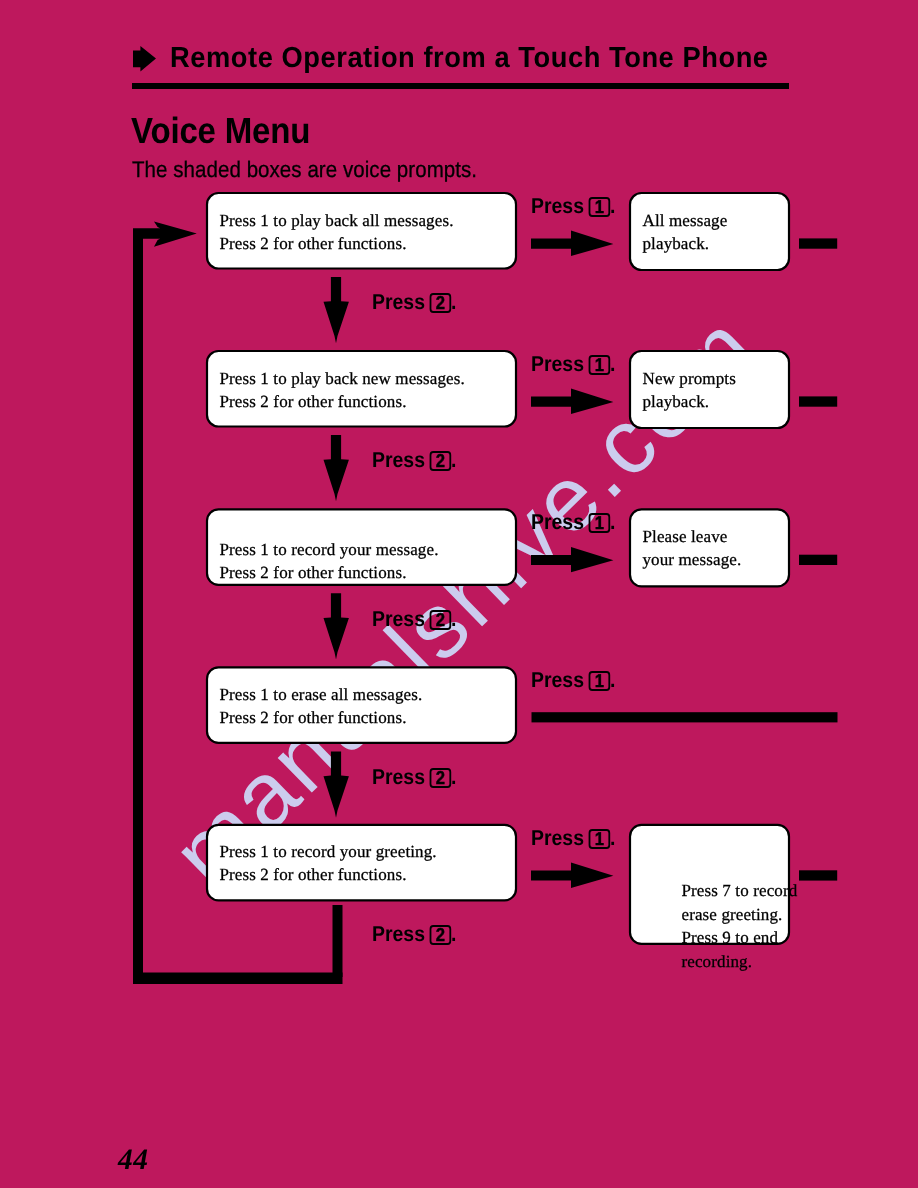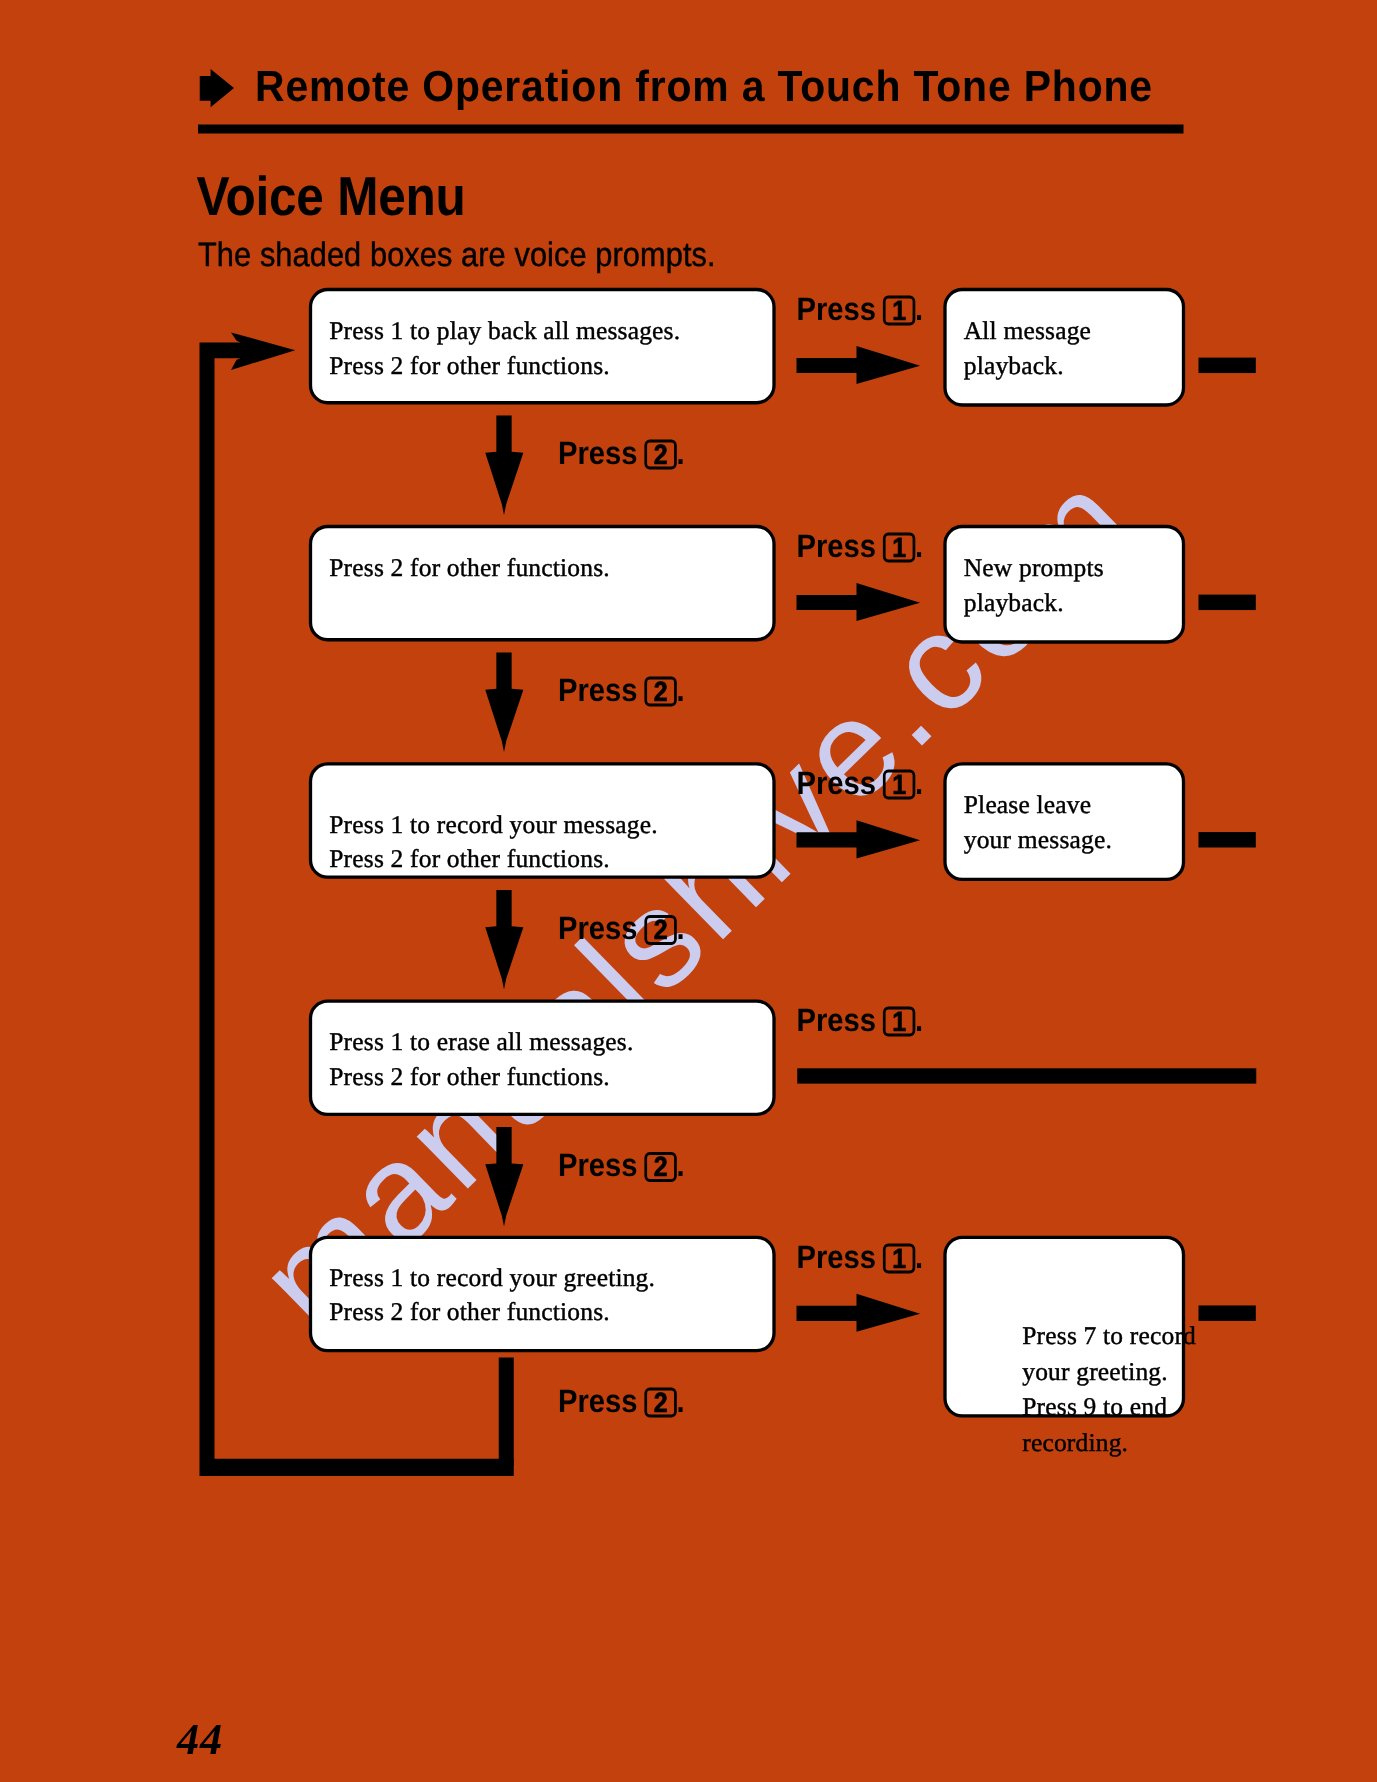--- a/index.html
+++ b/index.html
@@ -1,20 +1,20 @@
 <!DOCTYPE html>
 <html><head>
 <meta charset="utf-8">
 <title>Voice Menu</title>
 <style>
   html,body{margin:0;padding:0;}
   body{width:918px;height:1188px;background:#ffffff;overflow:hidden;
        font-family:"Liberation Sans",sans-serif;color:#000;
        -webkit-font-smoothing:antialiased;text-rendering:geometricPrecision;}
-  #page{position:relative;width:918px;height:1188px;overflow:hidden;background:#c2410c;
+  #page{position:relative;width:918px;height:1188px;overflow:hidden;background:#be185d;
         filter:grayscale(0);}
   .abs{position:absolute;}
 
   
   #watermark{position:absolute;left:189px;top:869px;
     font-family:"Liberation Sans",sans-serif;font-size:92px;font-weight:400;
     color:#ccccee;letter-spacing:3.6px;white-space:nowrap;line-height:0;
     transform:rotate(-44.3deg);transform-origin:left top;
     pointer-events:none;}
 
@@ -99,20 +99,21 @@
         <div>Press 1 to play back all messages.</div>
         <div>Press 2 for other functions.</div>
       </div>
       <div class="plabel abs" style="left:531px;top:192.6px;"><span>Press</span> <span class="keybox">1</span><span>.</span></div>
       <div class="btxt abs" style="left:642.5px;top:208.6px;line-height:23.6px;">
         <div>All message</div>
         <div>playback.</div>
       </div>
       <div class="plabel abs" style="left:372.2px;top:289.3px;"><span>Press</span> <span class="keybox">2</span><span>.</span></div>
       <div class="btxt abs" style="left:219.5px;top:366.5px;line-height:23px;">
+        <div>Press 1 to play back new messages.</div>
         <div>Press 2 for other functions.</div>
       </div>
       <div class="plabel abs" style="left:531px;top:350.6px;"><span>Press</span> <span class="keybox">1</span><span>.</span></div>
       <div class="btxt abs" style="left:642.5px;top:366.6px;line-height:23.6px;">
         <div>New prompts</div>
         <div>playback.</div>
       </div>
       <div class="plabel abs" style="left:372.2px;top:447.3px;"><span>Press</span> <span class="keybox">2</span><span>.</span></div>
       <div class="btxt abs" style="left:219.5px;top:498px;line-height:23px;margin-top:40px;">
         <div>Press 1 to record your message.</div>
@@ -130,21 +131,21 @@
       </div>
       <div class="plabel abs" style="left:531px;top:667px;"><span>Press</span> <span class="keybox">1</span><span>.</span></div>
       <div class="plabel abs" style="left:372.2px;top:763.6999999999999px;"><span>Press</span> <span class="keybox">2</span><span>.</span></div>
       <div class="btxt abs" style="left:219.5px;top:840.4px;line-height:23px;">
         <div>Press 1 to record your greeting.</div>
         <div>Press 2 for other functions.</div>
       </div>
       <div class="plabel abs" style="left:531px;top:824.5px;"><span>Press</span> <span class="keybox">1</span><span>.</span></div>
       <div class="btxt abs" style="left:642.5px;top:879px;line-height:23.6px;margin-left:39px;">
         <div>Press 7 to record</div>
-        <div>your greeting.</div>
+        <div>erase greeting.</div>
         <div>Press 9 to end</div>
         <div>recording.</div>
       </div>
       <div class="plabel abs" style="left:372.2px;top:921.1999999999999px;"><span>Press</span> <span class="keybox">2</span><span>.</span></div>
     </div>
 
   <div id="pageno" class="abs">44</div>
 </div>
 
 </body></html>

